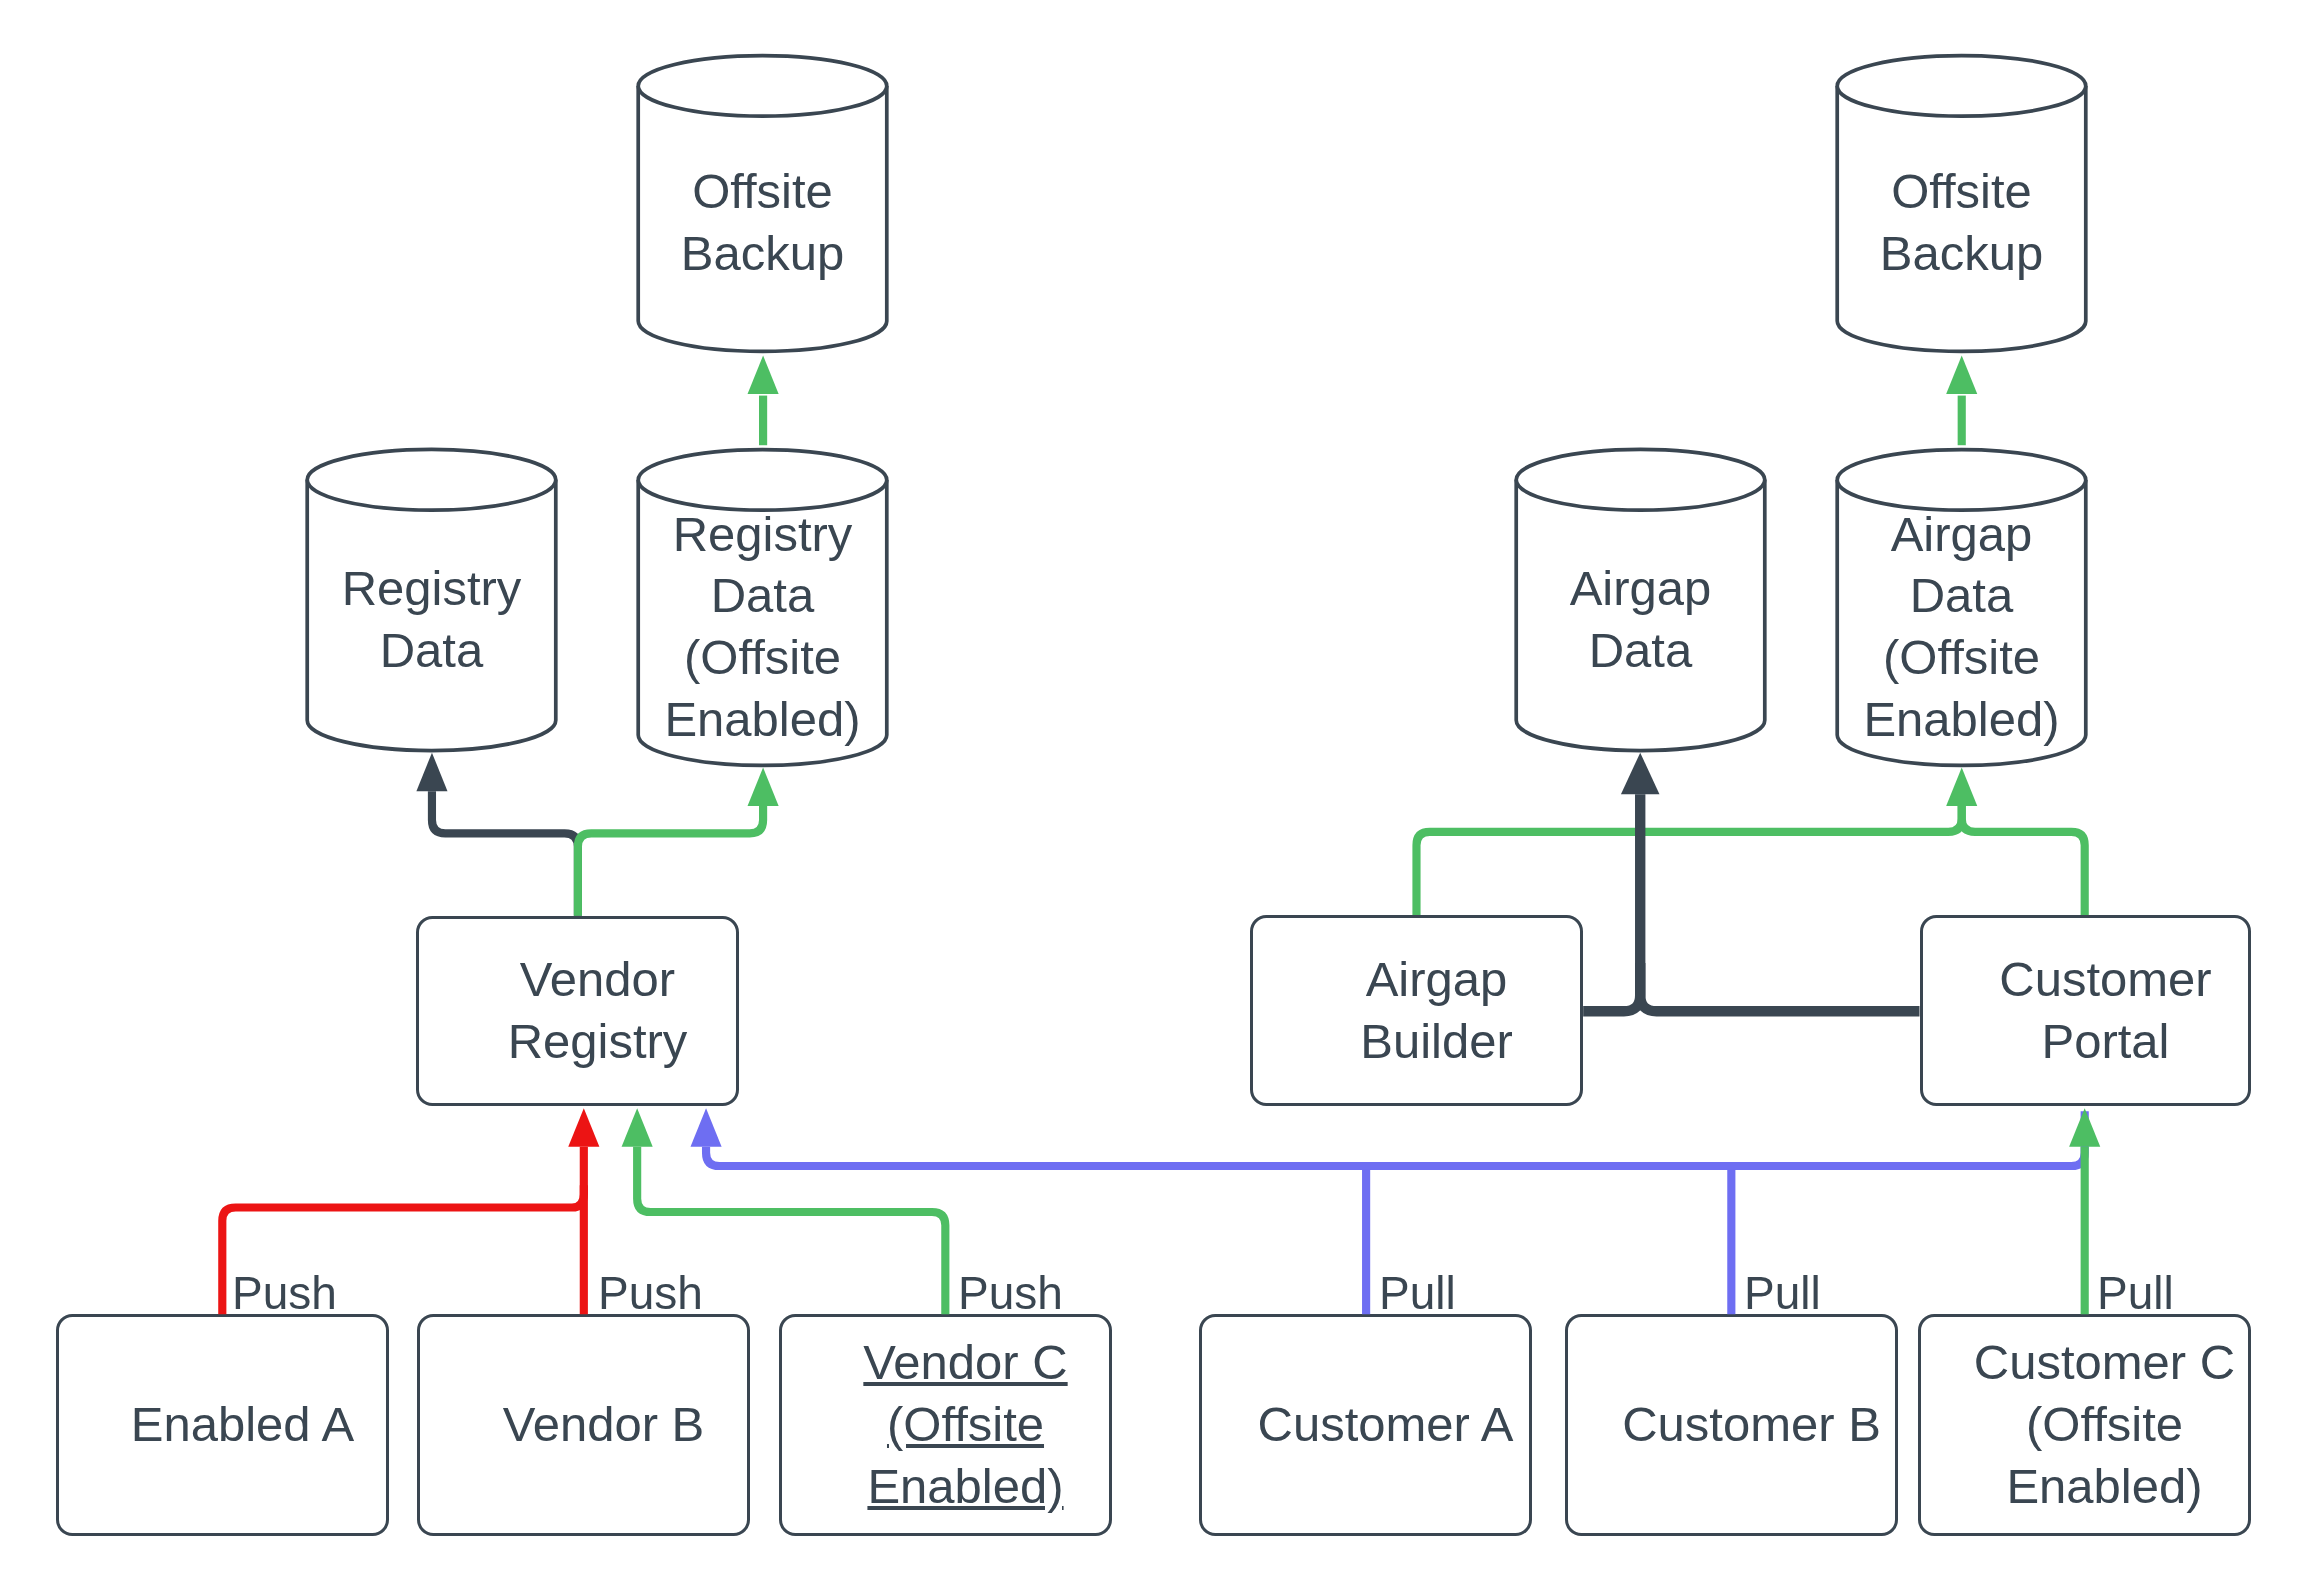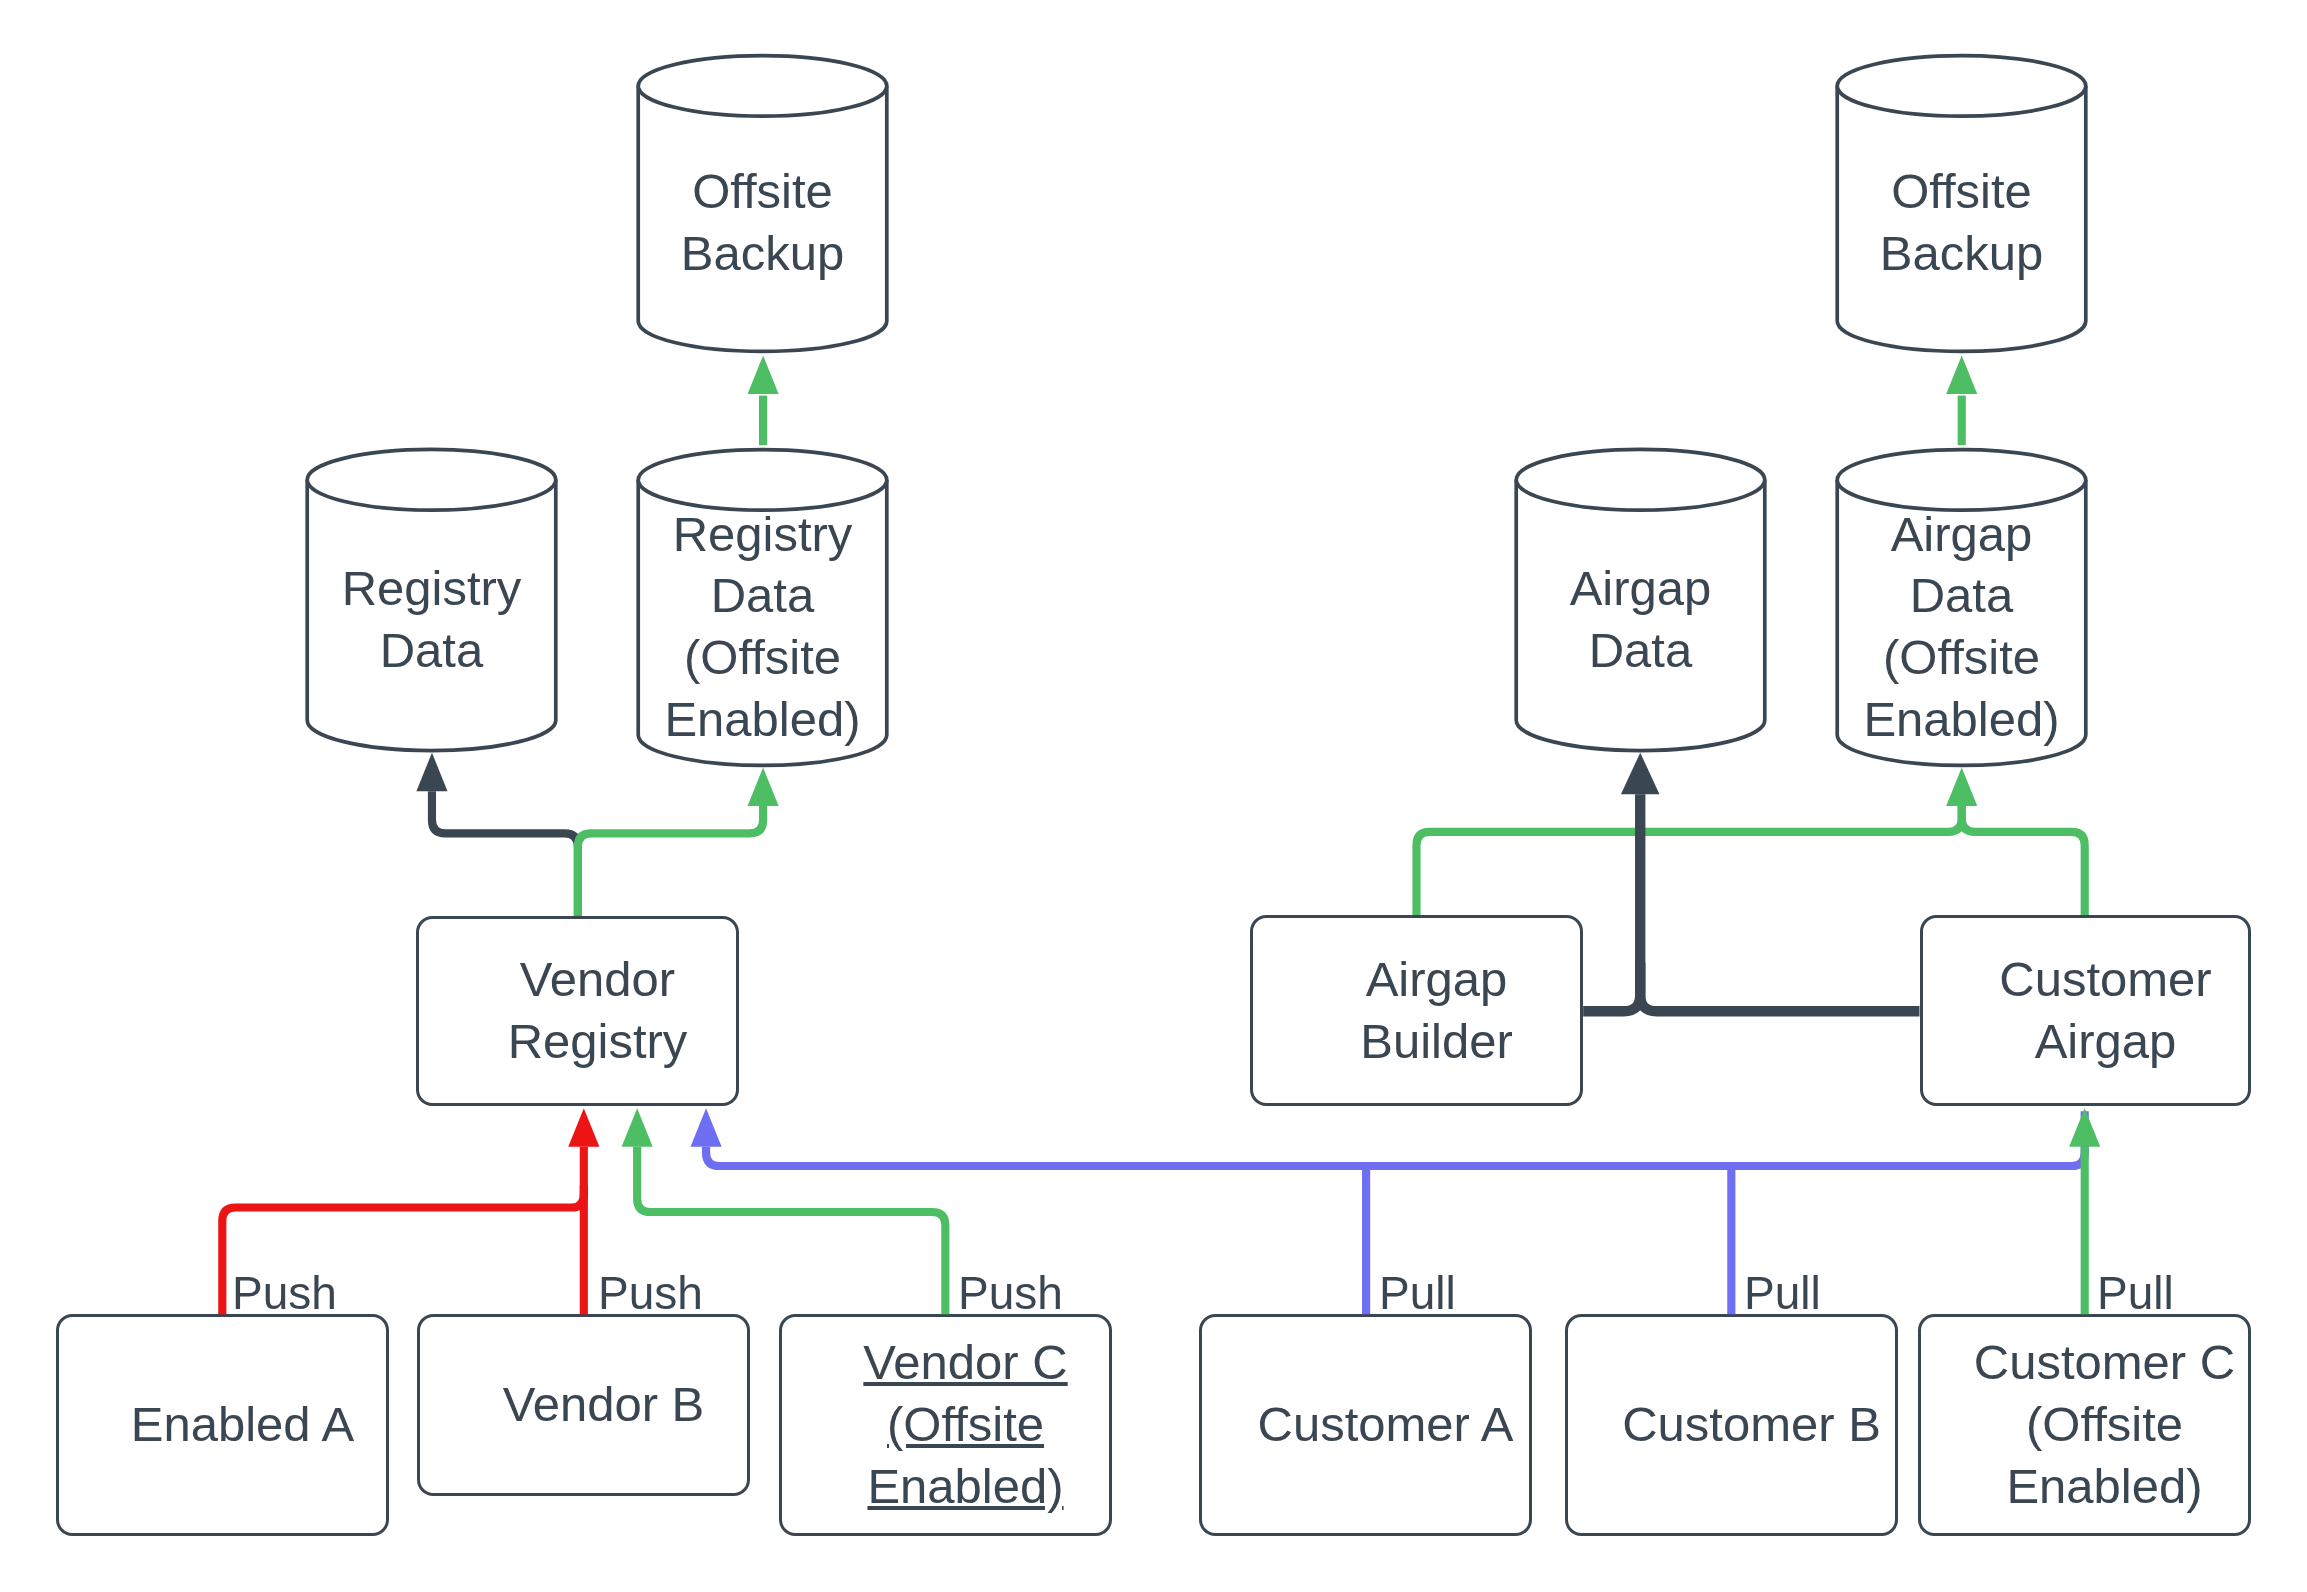--- a/index.html
+++ b/index.html
@@ -125,28 +125,28 @@
 Registry</div>
   </div>
 
   <div class="node box" style="left:1250px; top:915px; width:333px; height:191px;">
     <div class="node-label">Airgap
 Builder</div>
   </div>
 
   <div class="node box" style="left:1920px; top:915px; width:331px; height:191px;">
     <div class="node-label">Customer
-Airgap</div>
+Portal</div>
   </div>
 
   <div class="node box" style="left:56px; top:1314px; width:333px; height:222px;">
     <div class="node-label">Enabled A</div>
   </div>
 
-  <div class="node box" style="left:417px; top:1314px; width:333px; height:182px;">
+  <div class="node box" style="left:417px; top:1314px; width:333px; height:222px;">
     <div class="node-label">Vendor B</div>
   </div>
 
   <div class="node box" style="left:779px; top:1314px; width:333px; height:222px;text-decoration:underline;">
     <div class="node-label">Vendor C
 (Offsite
 Enabled)</div>
   </div>
 
   <div class="node box" style="left:1199px; top:1314px; width:333px; height:222px;">

